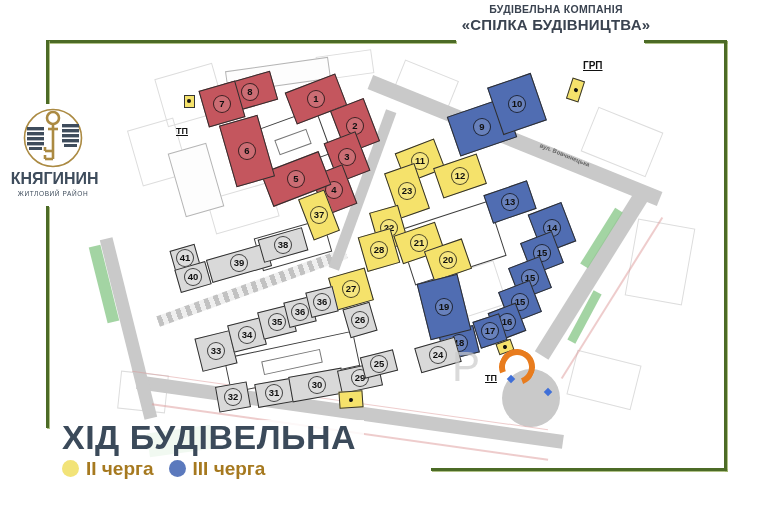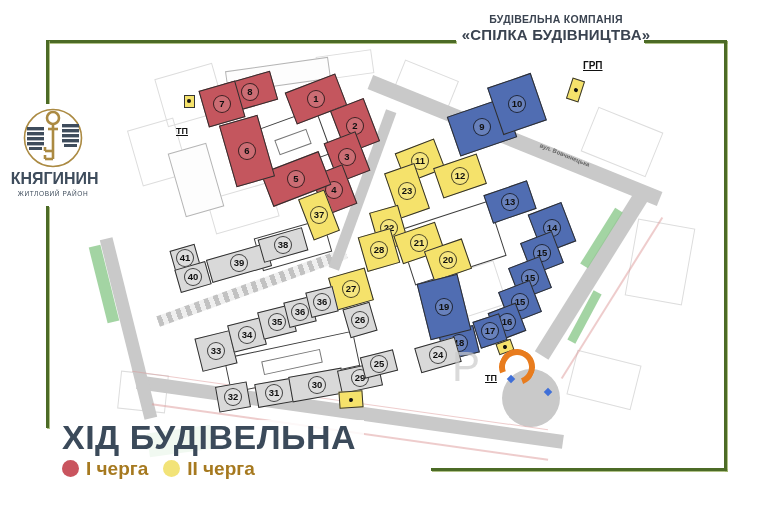--- a/index.html
+++ b/index.html
@@ -6,21 +6,21 @@
   #stage{position:relative;width:768px;height:519px;background:#ffffff;overflow:hidden;
          font-family:"Liberation Sans",sans-serif;}
   .frame{position:absolute;background:#4c6b26;box-shadow:1px 1px 0 rgba(157,179,106,.8);}
   #map{position:absolute;left:0;top:0;width:768px;height:519px;}
   #map .mi{position:absolute;box-sizing:border-box;}
   .badge{position:absolute;left:50%;top:50%;width:16px;height:16px;border:1px solid rgba(0,0,0,.7);
          border-radius:50%;font-size:9.5px;font-weight:bold;color:#101010;display:flex;
          align-items:center;justify-content:center;background:rgba(255,255,255,.14);line-height:1;}
   .mdot{position:absolute;left:50%;top:50%;width:4px;height:4px;background:#111;border-radius:50%;
         transform:translate(-50%,-50%);}
-  #header{position:absolute;left:456px;top:13px;width:200px;text-align:center;color:#3a4350;}
+  #header{position:absolute;left:456px;top:3px;width:200px;text-align:center;color:#3a4350;}
   #header .l1{font-size:10.5px;font-weight:bold;letter-spacing:.3px;}
   #header .l2{font-size:15px;font-weight:bold;margin-top:1px;letter-spacing:.2px;}
   #logo{position:absolute;left:8px;top:104px;width:90px;text-align:center;background:#fff;padding:2px 0;}
   .logo-name{font-size:17px;font-weight:bold;color:#3e4c5c;transform:scaleX(.94);margin-top:-3px;}
   .logo-sub{font-size:6.5px;color:#3e4c5c;letter-spacing:.6px;margin-top:1px;}
   #titleblock{position:absolute;left:62px;top:420px;background:rgba(255,255,255,.85);padding-right:8px;}
   #page-title{font-size:34px;font-weight:800;color:#3b4a5a;margin:0;letter-spacing:.5px;line-height:1.05;}
   #legend{display:flex;gap:15px;margin-top:2px;align-items:center;}
   .leg{display:flex;align-items:center;gap:7px;font-size:19px;font-weight:bold;color:#a6791f;}
   .dot{width:17px;height:17px;border-radius:50%;flex:0 0 auto;}
@@ -264,23 +264,23 @@
       </g>
     </svg>
     <div class="logo-name">КНЯГИНИН</div>
     <div class="logo-sub">ЖИТЛОВИЙ РАЙОН</div>
   </div>
 
   <div id="titleblock">
     <h1 id="page-title">ХІД БУДІВЕЛЬНА</h1>
     <div id="legend">
       <div class="leg">
-        <span class="dot" style="background: rgb(201, 84, 94);"></span>
-        <span>І черга</span>
-      </div>
-      <div class="leg">
         <span class="dot" style="background: rgb(242, 227, 120);"></span>
         <span>ІІ черга</span>
       </div>
+      <div class="leg">
+        <span class="dot" style="background: rgb(91, 121, 189);"></span>
+        <span>ІІІ черга</span>
+      </div>
     </div>
   </div>
 
 </div>
 
 </body></html>

